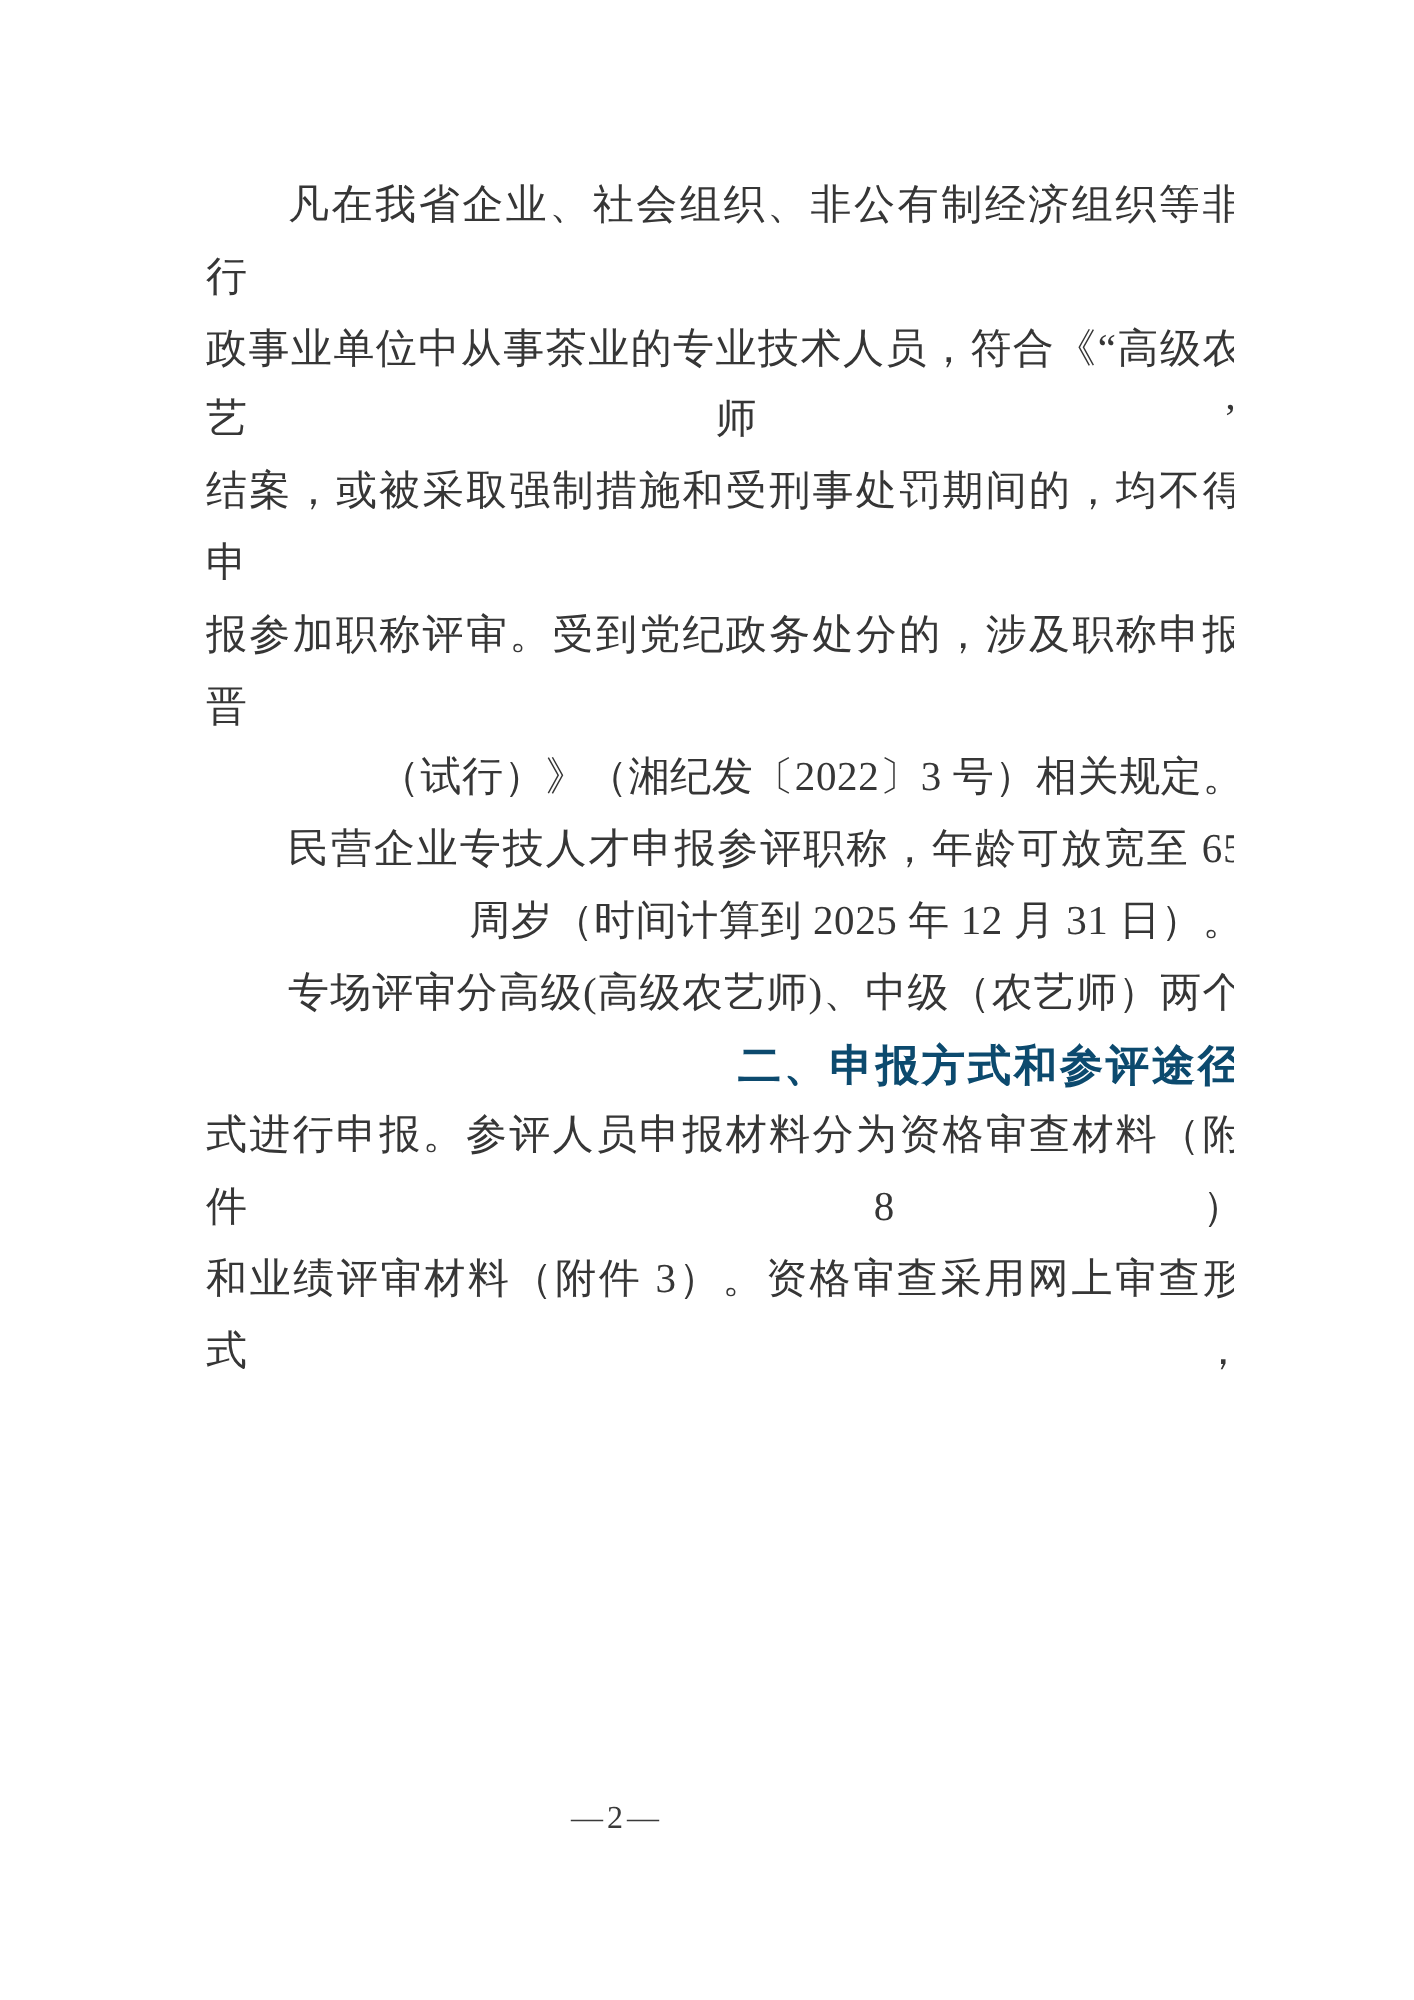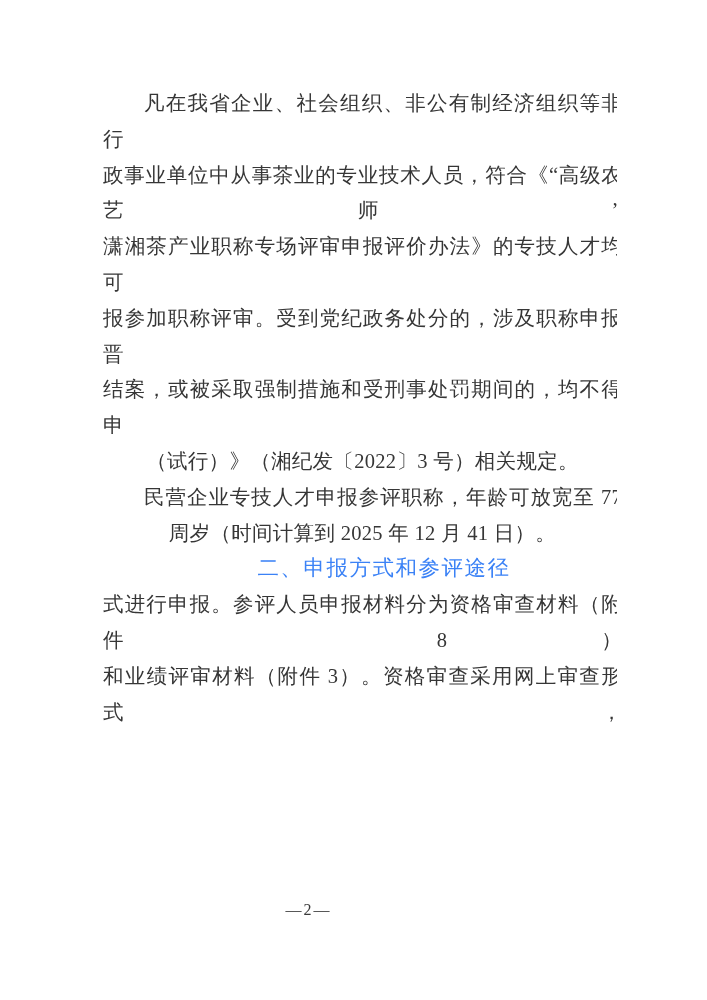--- a/index.html
+++ b/index.html
@@ -15,60 +15,60 @@
   }
   .text-block {
     position: absolute;
     left: 103px;
     top: 86px;
     width: 519px;
   }
   .line {
     font-size: 20.5px;
     line-height: 35.8px;
-    text-align: center;
+    text-align: right;
     white-space: normal;
     letter-spacing: 0.3px;
   }
   .line.justify {
     text-align: justify;
     text-align-last: justify;
   }
   .line.indent { text-indent: 2em; }
   .line.heading {
     font-family: "Liberation Sans", "DejaVu Sans", sans-serif;
     font-weight: 700;
     font-size: 21.5px;
     letter-spacing: 1.5px;
     color: #222222;
   }
-  .bold { font-weight: 400; color: #3b82f6; }
+  .bold { font-weight: 700; color: #0c4a6e; }
   .page-number {
     position: absolute;
     top: 901px;
     left: 0;
     width: 100%;
     text-align: center;
     font-size: 16px;
     letter-spacing: 2px;
     color: #3a3a3a;
     font-family: "Liberation Serif", "DejaVu Serif", serif;
   }
 </style>
 </head>
 <body>
 
 <div class="page">
   <div class="text-block">
       <div class="line indent justify"><span>凡在我省企业、社会组织、非公有制经济组织等非行</span></div>
       <div class="line justify"><span>政事业单位中从事茶业的专业技术人员，符合《“高级农艺师”</span></div>
-      <div class="line justify"><span>潇湘茶产业职称专场评审申报评价办法》的专技人才均可</span></div>
+      <div class="line justify"><span>结案，或被采取强制措施和受刑事处罚期间的，均不得申</span></div>
       <div class="line justify"><span>报参加职称评审。受到党纪政务处分的，涉及职称申报晋</span></div>
-      <div class="line justify"><span>结案，或被采取强制措施和受刑事处罚期间的，均不得申</span></div>
       <div class="line"><span>（试行）》（湘纪发〔2022〕3 号）相关规定。</span></div>
-      <div class="line indent justify"><span>民营企业专技人才申报参评职称，年龄可放宽至 77</span></div>
-      <div class="line"><span>周岁（时间计算到 2025 年 12 月 41 日）。</span></div>
+      <div class="line indent justify"><span>民营企业专技人才申报参评职称，年龄可放宽至 65</span></div>
+      <div class="line"><span>周岁（时间计算到 2025 年 12 月 31 日）。</span></div>
+      <div class="line indent justify"><span>专场评审分高级(高级农艺师)、中级（农艺师）两个</span></div>
       <div class="line indent heading"><span class="bold">二、申报方式和参评途径</span></div>
       <div class="line justify"><span>式进行申报。参评人员申报材料分为资格审查材料（附件 8）</span></div>
       <div class="line justify"><span>和业绩评审材料（附件 3）。资格审查采用网上审查形式，</span></div>
     </div>
   <div class="page-number">—2—</div>
 </div>
 
 </body></html>

